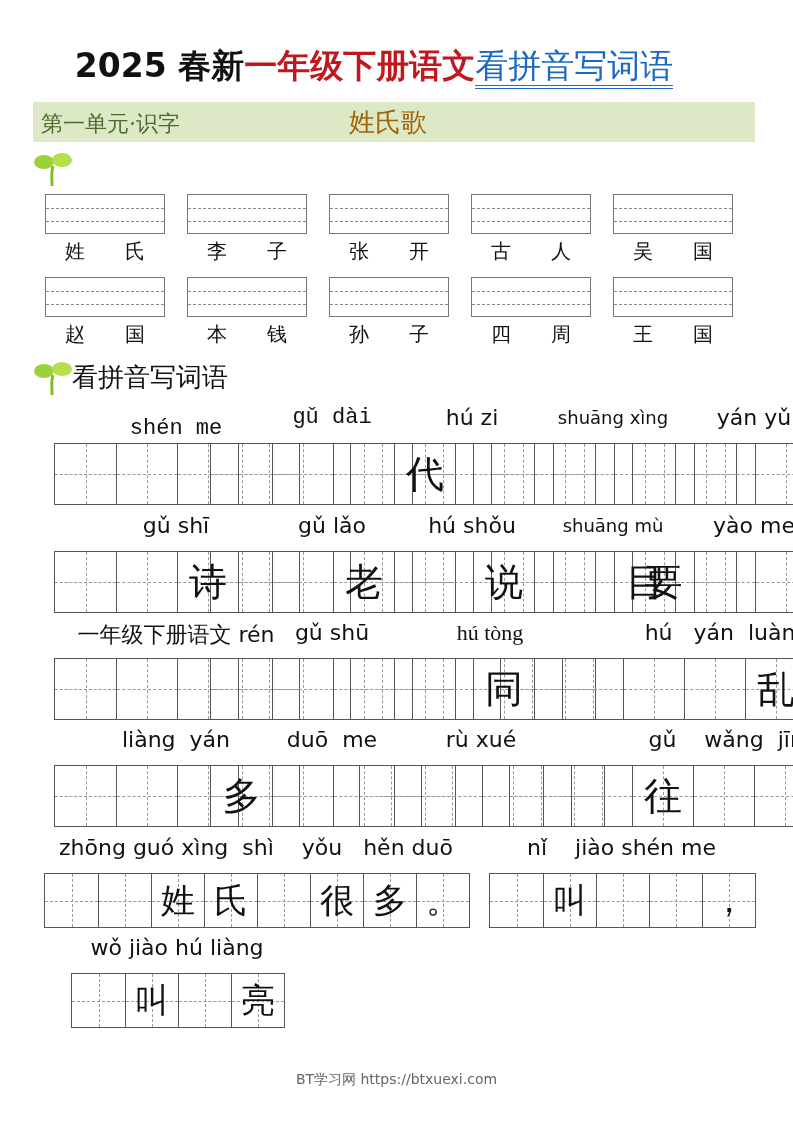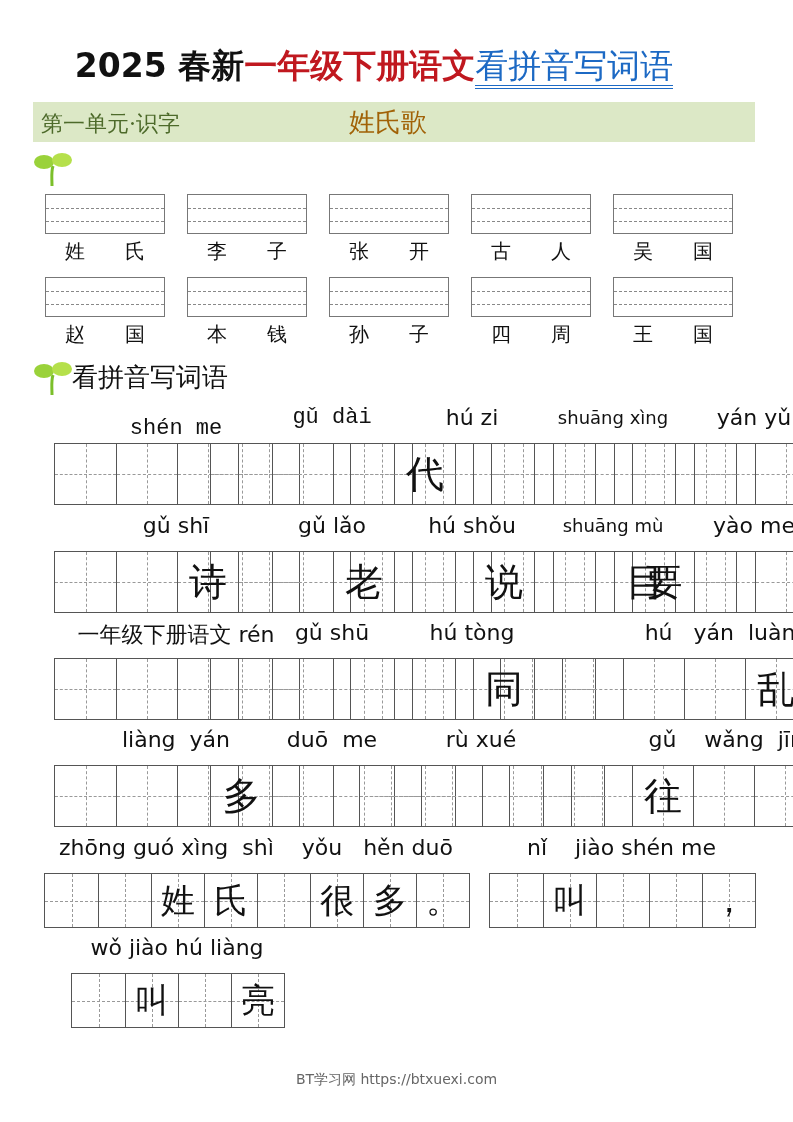--- a/index.html
+++ b/index.html
@@ -308,21 +308,21 @@
       <div class="cell" style="width: 61px;">
         <span></span>
       </div>
       <div class="cell" style="width: 61px;">
         <span></span>
       </div>
       <div class="cell" style="width: 61px;">
         <span></span>
       </div>
     </div>
-    <div class="abs py" style="left: 350px; width: 244px; top: 620px;">hú tòng</div>
+    <div class="abs py" style="left: 368px; width: 244px; top: 620px; font-family: Liberation Serif, serif;">hú tòng</div>
     <div class="abs grid" style="left: 350px; top: 658px; height: 62px;">
       <div class="cell" style="width: 61px;">
         <span></span>
       </div>
       <div class="cell" style="width: 61px;">
         <span></span>
       </div>
       <div class="cell" style="width: 61px;">
         <span>同</span>
       </div>

